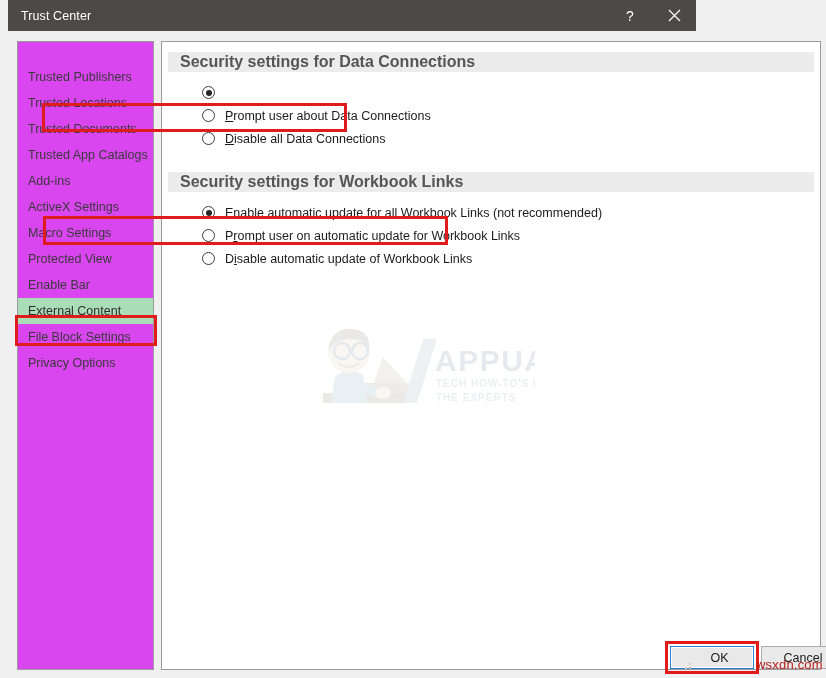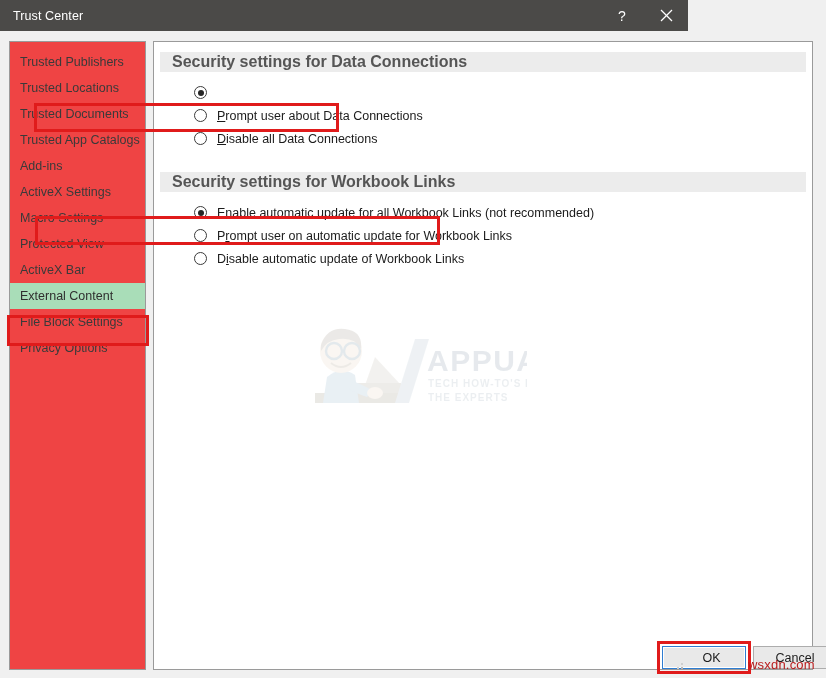--- a/index.html
+++ b/index.html
@@ -13,21 +13,21 @@
     font-family: "Liberation Sans", sans-serif;
     font-size: 12px;
     color: #1d1d1d;
     overflow: hidden;
     position: relative;
   }
 
   
   #window {
     position: absolute;
-    left: 0; top: 0;
+    left: 8px; top: 0;
     width: 688px;
     height: 678px;
     background: #f0f0f0;
     display: flex;
     flex-direction: column;
   }
 
   
   #titlebar {
     height: 31px;
@@ -63,24 +63,24 @@
     background: #f0f0f0;
   }
 
   
   #sidebar {
     position: absolute;
     left: 9px;
     top: 10px;
     width: 137px;
     height: 629px;
-    background: #ef4444;
+    background: #d946ef;
     border: 1px solid #9a9a9a;
     box-sizing: border-box;
-    padding-top: 7px;
+    padding-top: 22px;
     overflow: hidden;
   }
   .side-item {
     height: 26px;
     line-height: 26px;
     padding-left: 10px;
     font-size: 12.5px;
     color: #3a3a3a;
     white-space: nowrap;
     cursor: default;
@@ -278,21 +278,21 @@
 
     <div id="sidebar">
         <div class="side-item"><span>Trusted Publishers</span></div>
         <div class="side-item"><span>Trusted Locations</span></div>
         <div class="side-item"><span>Trusted Documents</span></div>
         <div class="side-item"><span>Trusted App Catalogs</span></div>
         <div class="side-item"><span>Add-ins</span></div>
         <div class="side-item"><span>ActiveX Settings</span></div>
         <div class="side-item"><span>Macro Settings</span></div>
         <div class="side-item"><span>Protected View</span></div>
-        <div class="side-item"><span>ActiveX Bar</span></div>
+        <div class="side-item"><span>Enable Bar</span></div>
         <div class="side-item selected"><span>External Content</span></div>
         <div class="side-item"><span>File Block Settings</span></div>
         <div class="side-item"><span>Privacy Options</span></div>
       </div>
     <div id="sidebar-annotation"></div>
 
     <div id="main-panel">
         <div class="section-header" id="sec-data-connections">Security settings for Data Connections</div>
         <div class="radio-group">
           <div class="radio-row checked">

